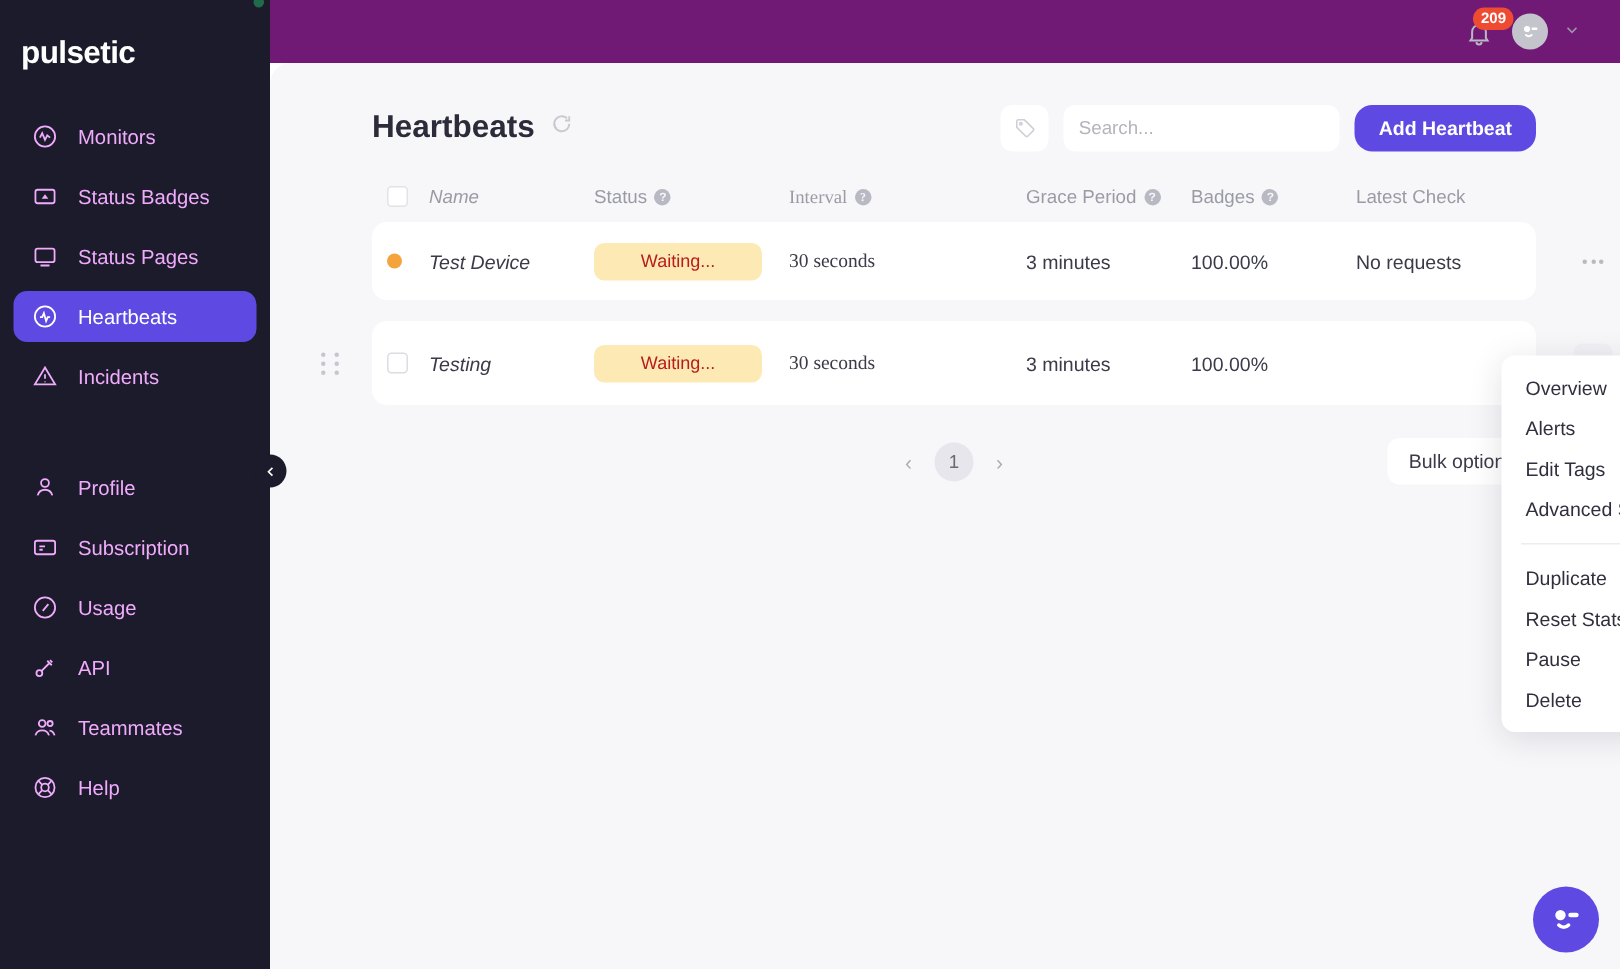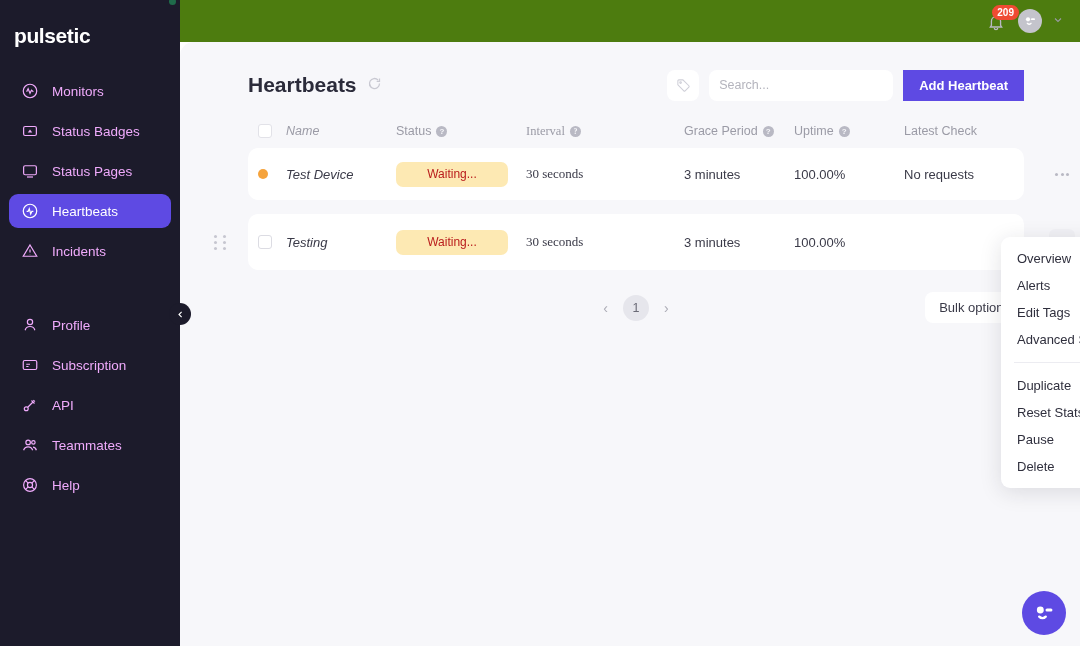--- a/index.html
+++ b/index.html
@@ -43,23 +43,23 @@
     position: absolute; right: -11px; top: 303px;
     width: 22px; height: 22px; border-radius: 50%;
     background: #1c1b2b; color: #fff;
     display: flex; align-items: center; justify-content: center;
     font-size: 10px; cursor: pointer; z-index: 40;
   }
 
   
   .main { flex: 1; height: 646px; position: relative; background: #ffffff; }
   .topbar {
-    height: 42px; background: #4d7c0f;
+    height: 42px; background: #701a75;
     display: flex; align-items: center; justify-content: flex-end;
-    padding-right: 14px; gap: 8px;
+    padding-right: 24px; gap: 8px;
   }
   .bell-wrap { position: relative; width: 26px; height: 26px; cursor: pointer; }
   .bell-badge {
     position: absolute; top: -3px; right: -9px;
     background: #ef4b33; color: #fff;
     font-size: 10px; font-weight: 700;
     border-radius: 9px; padding: 1px 5px; line-height: 13px;
   }
   .avatar {
     width: 24px; height: 24px; border-radius: 50%;
@@ -90,21 +90,21 @@
   .search-box {
     width: 184px; height: 31px; background: #fff; border-radius: 8px;
     display: flex; align-items: center; padding: 0 10px; gap: 6px;
   }
   .search-input {
     border: none; outline: none; flex: 1; font-size: 12.5px;
     font-family: "Liberation Sans", sans-serif; color: #55555f; background: transparent;
   }
   .search-input::placeholder { color: #b4b4bd; }
   .add-btn {
-    background: #5e4ae3; color: #fff; border: none; border-radius: 0;
+    background: #5e4ae3; color: #fff; border: none; border-radius: 12px;
     height: 31px; padding: 0 16px; font-size: 13px; font-weight: 700;
     cursor: pointer; font-family: "Liberation Sans", sans-serif;
   }
 
   
   .tbl-head {
     display: flex; align-items: center; height: 34px;
     font-size: 12.5px; color: #9b9ba6; padding-left: 10px;
   }
   .th { display: flex; align-items: center; gap: 5px; }
@@ -254,20 +254,27 @@
             <path d="M5.5 19c1-3.5 3.5-5 6.5-5s5.5 1.5 6.5 5"></path>
           </svg>
         <span>Profile</span>
       </div>
       <div class="nav-item">
         <svg class="nav-icon" viewBox="0 0 24 24" fill="none" stroke="currentColor" stroke-width="1.6">
             <rect x="3" y="6" width="18" height="12" rx="2"></rect>
             <path d="M7 11h5M7 14h3"></path>
           </svg>
         <span>Subscription</span>
+      </div>
+      <div class="nav-item">
+        <svg class="nav-icon" viewBox="0 0 24 24" fill="none" stroke="currentColor" stroke-width="1.6">
+            <circle cx="12" cy="12" r="9"></circle>
+            <path d="M15 9l-5 6"></path>
+          </svg>
+        <span>Usage</span>
       </div>
       <div class="nav-item">
         <svg class="nav-icon" viewBox="0 0 24 24" fill="none" stroke="currentColor" stroke-width="1.6">
             <circle cx="7" cy="17" r="2.6"></circle>
             <path d="M9 15l7-7M14 6l4 4M16.5 5.5l2 2"></path>
           </svg>
         <span>API</span>
       </div>
       <div class="nav-item">
         <svg class="nav-icon" viewBox="0 0 24 24" fill="none" stroke="currentColor" stroke-width="1.6">
@@ -363,21 +370,21 @@
         </div>
         <div class="th c-int">
           <span>Interval</span>
           <span class="qmark">?</span>
         </div>
         <div class="th c-grace">
           <span>Grace Period</span>
           <span class="qmark">?</span>
         </div>
         <div class="th c-up">
-          <span>Uptime</span>
+          <span>Badges</span>
           <span class="qmark">?</span>
         </div>
         <div class="th c-check2">
           <span>Latest Check</span>
         </div>
         <div class="c-dots"></div>
       </div>
 
       <div class="row">
         <div class="c-check">

